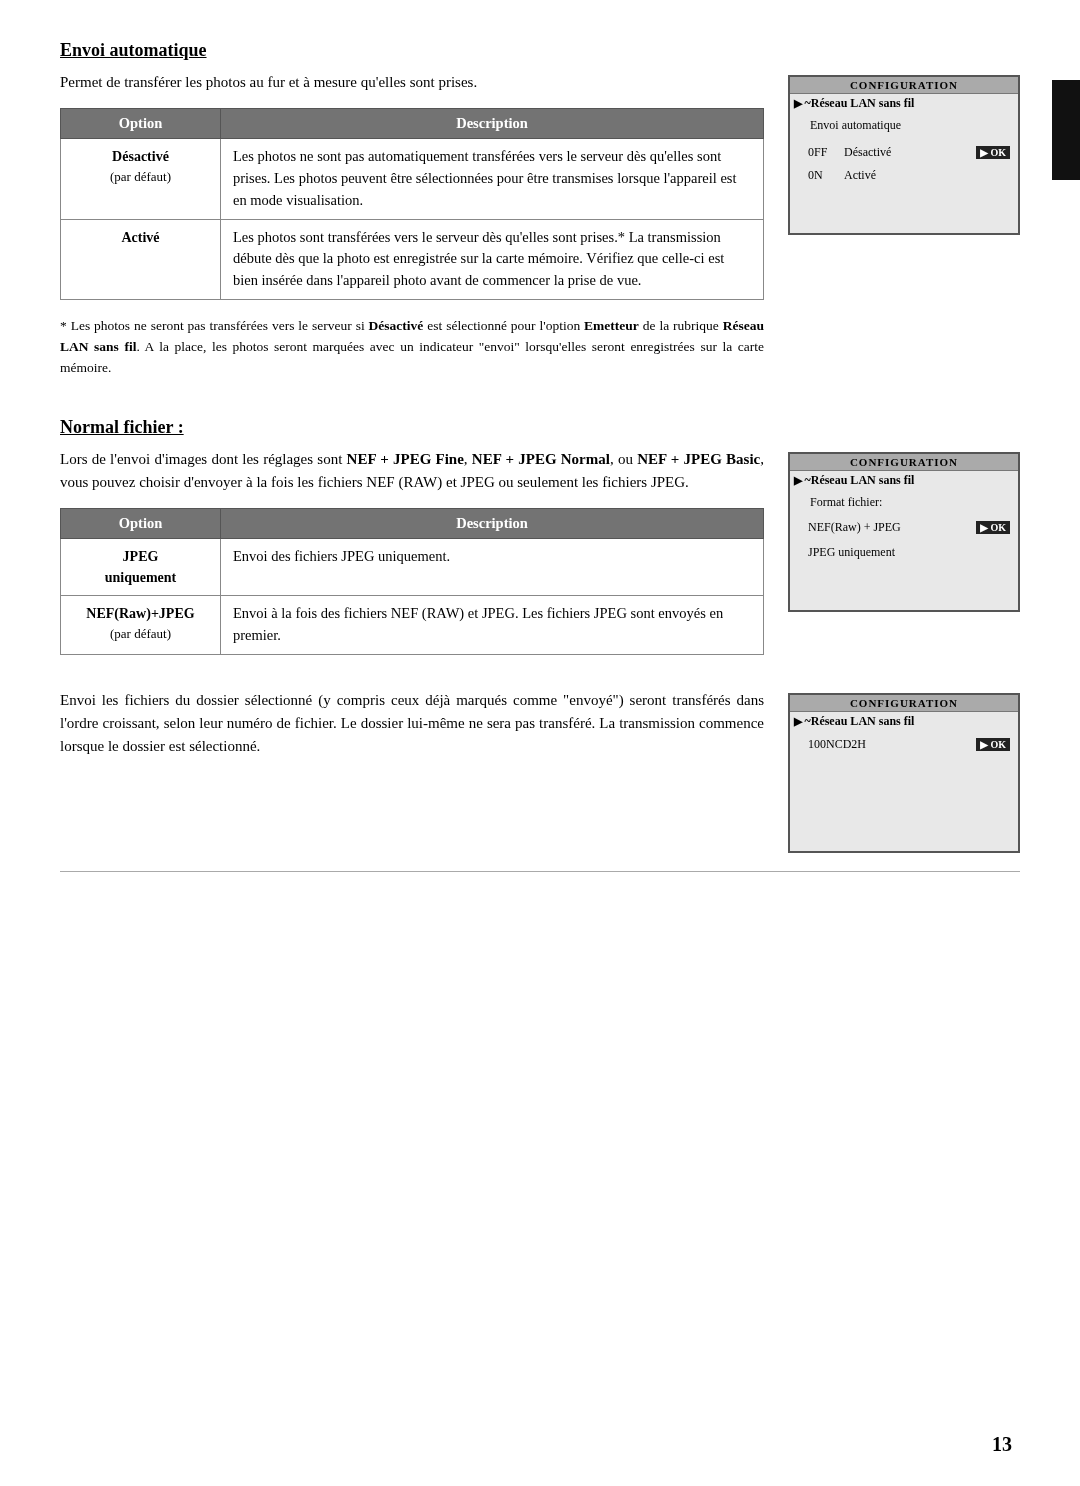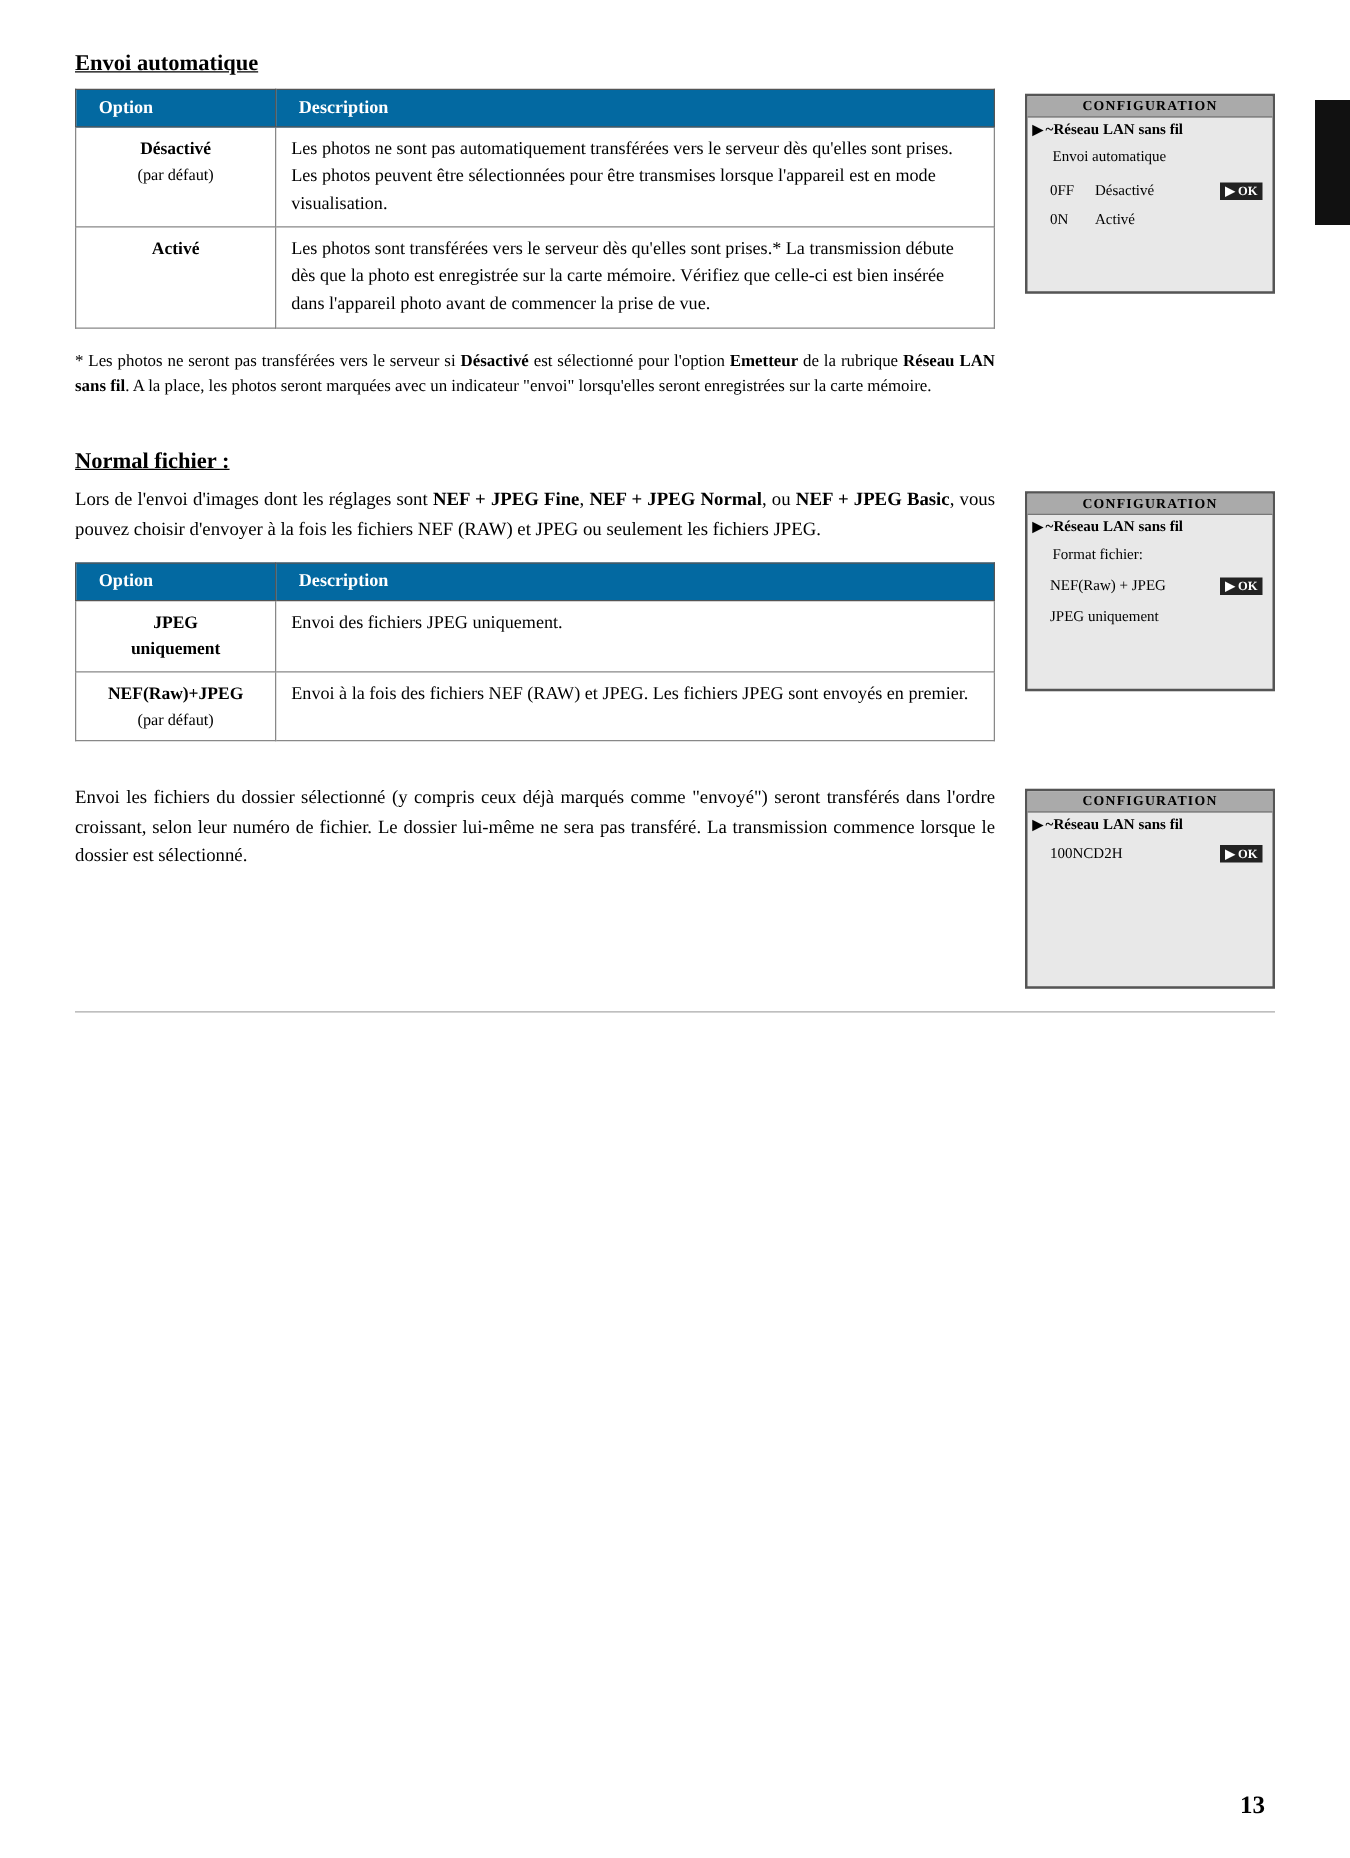--- a/index.html
+++ b/index.html
@@ -36,21 +36,21 @@
     }
 
     .section-block .text-part {
       flex: 1;
     }
 
     
     .camera-screen {
       border: 2px solid #555;
       background: #e8e8e8;
-      width: 200px;
+      width: 232px;
       min-height: 160px;
       font-size: 12px;
       flex-shrink: 0;
       margin-top: 4px;
       position: relative;
     }
 
     .camera-screen .cs-title-bar {
       background: #aaa;
       text-align: center;
@@ -120,25 +120,25 @@
 
     
     .options-table {
       width: 100%;
       border-collapse: collapse;
       margin-bottom: 16px;
       font-size: 14.5px;
     }
 
     .options-table th {
-      background: #0369a1;
+      background: #737373;
       color: #fff;
       font-weight: bold;
-      text-align: left;
-      padding: 6px 18px;
+      text-align: center;
+      padding: 6px 28px;
       border: 1px solid #555;
     }
 
     .options-table th.col-option {
       width: 160px;
     }
 
     .options-table td {
       border: 1px solid #888;
       padding: 7px 12px;
@@ -191,20 +191,21 @@
 </head>
 <body>
 
 <div class="black-tab"></div>
 
 <div>
   <h2 class="section-title">Envoi automatique</h2>
 
   <div class="section-block">
     <div class="text-part">
+      <p class="section-text">Permet de transférer les photos au fur et à mesure qu'elles sont prises.</p>
 
       <table class="options-table">
         <thead>
           <tr>
             <th class="col-option">Option</th>
             <th>Description</th>
           </tr>
         </thead>
         <tbody>
           <tr>

